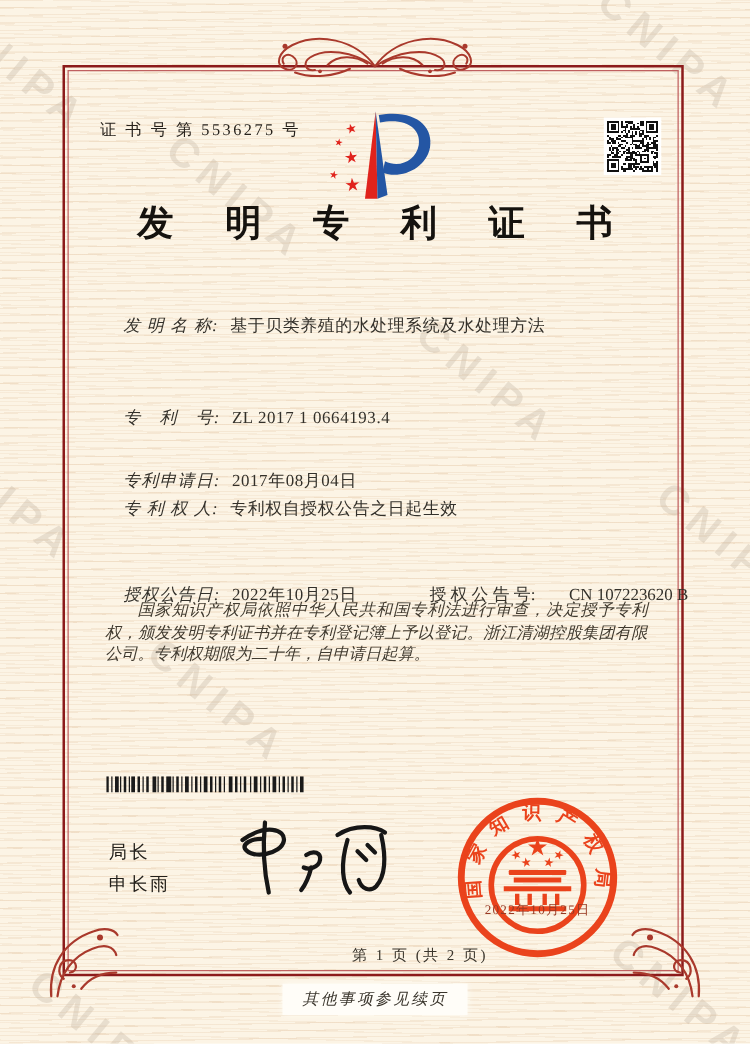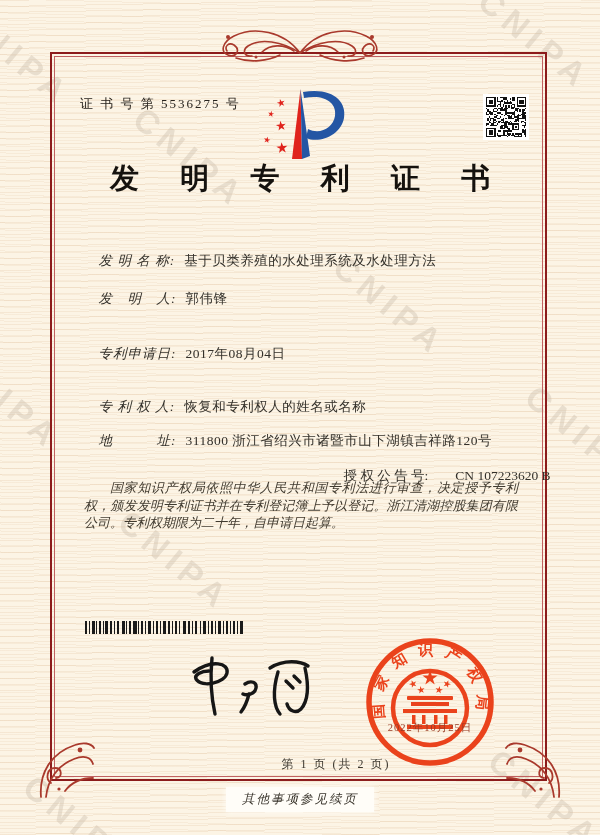--- a/index.html
+++ b/index.html
@@ -135,31 +135,31 @@
     <path fill="#fff" d="M20 20h3v3h-3z"></path>
     <path fill="#111" d="M21 21h1v1h-1z"></path>
     <path class="qr-cells" fill="#111" d="M8 0h1v1h-1zM10 0h1v1h-1zM11 0h1v1h-1zM12 0h1v1h-1zM13 0h1v1h-1zM14 0h1v1h-1zM19 0h1v1h-1zM20 0h1v1h-1zM8 1h1v1h-1zM12 1h1v1h-1zM13 1h1v1h-1zM14 1h1v1h-1zM17 1h1v1h-1zM19 1h1v1h-1zM20 1h1v1h-1zM8 2h1v1h-1zM11 2h1v1h-1zM15 2h1v1h-1zM19 2h1v1h-1zM20 2h1v1h-1zM8 3h1v1h-1zM9 3h1v1h-1zM10 3h1v1h-1zM11 3h1v1h-1zM13 3h1v1h-1zM15 3h1v1h-1zM17 3h1v1h-1zM10 4h1v1h-1zM13 4h1v1h-1zM14 4h1v1h-1zM15 4h1v1h-1zM16 4h1v1h-1zM17 4h1v1h-1zM18 4h1v1h-1zM9 5h1v1h-1zM10 5h1v1h-1zM12 5h1v1h-1zM19 5h1v1h-1zM20 5h1v1h-1zM8 6h1v1h-1zM10 6h1v1h-1zM12 6h1v1h-1zM14 6h1v1h-1zM16 6h1v1h-1zM18 6h1v1h-1zM20 6h1v1h-1zM11 7h1v1h-1zM14 7h1v1h-1zM16 7h1v1h-1zM18 7h1v1h-1zM19 7h1v1h-1zM20 7h1v1h-1zM0 8h1v1h-1zM6 8h1v1h-1zM7 8h1v1h-1zM9 8h1v1h-1zM10 8h1v1h-1zM11 8h1v1h-1zM13 8h1v1h-1zM14 8h1v1h-1zM15 8h1v1h-1zM18 8h1v1h-1zM19 8h1v1h-1zM21 8h1v1h-1zM22 8h1v1h-1zM23 8h1v1h-1zM28 8h1v1h-1zM1 9h1v1h-1zM5 9h1v1h-1zM8 9h1v1h-1zM10 9h1v1h-1zM11 9h1v1h-1zM12 9h1v1h-1zM13 9h1v1h-1zM14 9h1v1h-1zM21 9h1v1h-1zM22 9h1v1h-1zM24 9h1v1h-1zM26 9h1v1h-1zM27 9h1v1h-1zM1 10h1v1h-1zM2 10h1v1h-1zM3 10h1v1h-1zM5 10h1v1h-1zM6 10h1v1h-1zM7 10h1v1h-1zM14 10h1v1h-1zM20 10h1v1h-1zM22 10h1v1h-1zM24 10h1v1h-1zM26 10h1v1h-1zM0 11h1v1h-1zM2 11h1v1h-1zM3 11h1v1h-1zM4 11h1v1h-1zM8 11h1v1h-1zM9 11h1v1h-1zM10 11h1v1h-1zM14 11h1v1h-1zM15 11h1v1h-1zM16 11h1v1h-1zM17 11h1v1h-1zM18 11h1v1h-1zM19 11h1v1h-1zM20 11h1v1h-1zM26 11h1v1h-1zM27 11h1v1h-1zM28 11h1v1h-1zM0 12h1v1h-1zM1 12h1v1h-1zM3 12h1v1h-1zM4 12h1v1h-1zM6 12h1v1h-1zM11 12h1v1h-1zM14 12h1v1h-1zM19 12h1v1h-1zM20 12h1v1h-1zM23 12h1v1h-1zM25 12h1v1h-1zM26 12h1v1h-1zM27 12h1v1h-1zM7 13h1v1h-1zM8 13h1v1h-1zM13 13h1v1h-1zM15 13h1v1h-1zM16 13h1v1h-1zM18 13h1v1h-1zM20 13h1v1h-1zM22 13h1v1h-1zM23 13h1v1h-1zM24 13h1v1h-1zM26 13h1v1h-1zM27 13h1v1h-1zM28 13h1v1h-1zM2 14h1v1h-1zM6 14h1v1h-1zM7 14h1v1h-1zM10 14h1v1h-1zM16 14h1v1h-1zM17 14h1v1h-1zM18 14h1v1h-1zM20 14h1v1h-1zM21 14h1v1h-1zM22 14h1v1h-1zM23 14h1v1h-1zM26 14h1v1h-1zM27 14h1v1h-1zM28 14h1v1h-1zM1 15h1v1h-1zM3 15h1v1h-1zM4 15h1v1h-1zM5 15h1v1h-1zM8 15h1v1h-1zM9 15h1v1h-1zM12 15h1v1h-1zM14 15h1v1h-1zM16 15h1v1h-1zM17 15h1v1h-1zM18 15h1v1h-1zM19 15h1v1h-1zM22 15h1v1h-1zM23 15h1v1h-1zM24 15h1v1h-1zM25 15h1v1h-1zM26 15h1v1h-1zM27 15h1v1h-1zM28 15h1v1h-1zM1 16h1v1h-1zM3 16h1v1h-1zM5 16h1v1h-1zM6 16h1v1h-1zM11 16h1v1h-1zM12 16h1v1h-1zM21 16h1v1h-1zM22 16h1v1h-1zM23 16h1v1h-1zM28 16h1v1h-1zM2 17h1v1h-1zM5 17h1v1h-1zM7 17h1v1h-1zM9 17h1v1h-1zM10 17h1v1h-1zM12 17h1v1h-1zM14 17h1v1h-1zM15 17h1v1h-1zM17 17h1v1h-1zM20 17h1v1h-1zM21 17h1v1h-1zM23 17h1v1h-1zM25 17h1v1h-1zM26 17h1v1h-1zM2 18h1v1h-1zM3 18h1v1h-1zM5 18h1v1h-1zM6 18h1v1h-1zM9 18h1v1h-1zM11 18h1v1h-1zM12 18h1v1h-1zM13 18h1v1h-1zM14 18h1v1h-1zM15 18h1v1h-1zM16 18h1v1h-1zM18 18h1v1h-1zM25 18h1v1h-1zM27 18h1v1h-1zM28 18h1v1h-1zM0 19h1v1h-1zM1 19h1v1h-1zM4 19h1v1h-1zM5 19h1v1h-1zM8 19h1v1h-1zM13 19h1v1h-1zM14 19h1v1h-1zM16 19h1v1h-1zM17 19h1v1h-1zM18 19h1v1h-1zM28 19h1v1h-1zM0 20h1v1h-1zM3 20h1v1h-1zM4 20h1v1h-1zM5 20h1v1h-1zM6 20h1v1h-1zM7 20h1v1h-1zM11 20h1v1h-1zM12 20h1v1h-1zM13 20h1v1h-1zM14 20h1v1h-1zM26 20h1v1h-1zM27 20h1v1h-1zM28 20h1v1h-1zM10 21h1v1h-1zM11 21h1v1h-1zM13 21h1v1h-1zM14 21h1v1h-1zM15 21h1v1h-1zM27 21h1v1h-1zM10 22h1v1h-1zM11 22h1v1h-1zM12 22h1v1h-1zM13 22h1v1h-1zM15 22h1v1h-1zM16 22h1v1h-1zM16 23h1v1h-1zM26 23h1v1h-1zM28 23h1v1h-1zM9 24h1v1h-1zM10 24h1v1h-1zM12 24h1v1h-1zM13 24h1v1h-1zM14 24h1v1h-1zM15 24h1v1h-1zM16 24h1v1h-1zM17 24h1v1h-1zM18 24h1v1h-1zM26 24h1v1h-1zM27 24h1v1h-1zM28 24h1v1h-1zM12 25h1v1h-1zM13 25h1v1h-1zM15 25h1v1h-1zM26 25h1v1h-1zM27 25h1v1h-1zM28 25h1v1h-1zM8 26h1v1h-1zM12 26h1v1h-1zM13 26h1v1h-1zM15 26h1v1h-1zM16 26h1v1h-1zM17 26h1v1h-1zM19 26h1v1h-1zM21 26h1v1h-1zM22 26h1v1h-1zM23 26h1v1h-1zM24 26h1v1h-1zM25 26h1v1h-1zM27 26h1v1h-1zM28 26h1v1h-1zM8 27h1v1h-1zM9 27h1v1h-1zM10 27h1v1h-1zM11 27h1v1h-1zM12 27h1v1h-1zM13 27h1v1h-1zM14 27h1v1h-1zM16 27h1v1h-1zM18 27h1v1h-1zM19 27h1v1h-1zM20 27h1v1h-1zM23 27h1v1h-1zM25 27h1v1h-1zM28 27h1v1h-1zM9 28h1v1h-1zM10 28h1v1h-1zM15 28h1v1h-1zM20 28h1v1h-1zM21 28h1v1h-1zM22 28h1v1h-1zM23 28h1v1h-1zM24 28h1v1h-1zM25 28h1v1h-1zM28 28h1v1h-1z"></path>
   </svg>
 
   <div class="title">发 明 专 利 证 书</div>
 
   <div class="row" style="top:236px">
     <span class="lbl">发 明 名 称:</span><span class="val">基于贝类养殖的水处理系统及水处理方法</span>
   </div>
-  <div class="row" style="top:274px">
-    <span class="lbl">发　明　人:</span><span class="val">郭伟锋</span>
-  </div>
-  <div class="row" style="top:329px">
+  <div class="row" style="top:309px">
+    <span class="lbl">专　利　号:</span><span class="val">ZL 2017 1 0664193.4</span>
+  </div>
+  <div class="row" style="top:360px">
     <span class="lbl">专利申请日:</span><span class="val">2017年08月04日</span>
   </div>
   <div class="row" style="top:382px">
-    <span class="lbl">专 利 权 人:</span><span class="val">恢复和专利权人的姓名或名称</span>
-  </div>
-  <div class="row" style="top:416px">
-    <span class="lbl">地　　　址:</span><span class="val">311800 浙江省绍兴市诸暨市山下湖镇吉祥路120号</span>
+    <span class="lbl">专 利 权 人:</span><span class="val">专利权自授权公告之日起生效</span>
+  </div>
+  <div class="row" style="top:451px">
+    <span class="lbl">授权公告日:</span><span class="val">2022年10月25日</span>
   </div>
   <div class="grant2" style="top:451px">
     <span class="lbl">授 权 公 告 号:</span><span class="val" style="margin-left:27px">CN 107223620 B</span>
   </div>
 
   <div class="paras">
     <p>国家知识产权局依照中华人民共和国专利法进行审查，决定授予专利权，颁发发明专利证书并在专利登记簿上予以登记。浙江清湖控股集团有限公司。专利权期限为二十年，自申请日起算。</p>
   </div>
 
   <svg class="barcode" viewBox="0 0 158 13" preserveAspectRatio="none">
@@ -202,20 +202,24 @@
         <rect x="133" width="3" height="13"></rect>
       <rect x="138" width="1" height="13"></rect>
         <rect x="141" width="2" height="13"></rect>
         <rect x="145" width="1" height="13"></rect>
         <rect x="148" width="2" height="13"></rect>
       <rect x="152" width="1" height="13"></rect>
         <rect x="155" width="3" height="13"></rect>
     </g>
   </svg>
 
+  <div class="director">
+    <div>局长</div>
+    <div>申长雨</div>
+  </div>
 
   <svg class="sig" viewBox="0 0 145 78">
     <g stroke="#161616" stroke-width="3.4" fill="none" stroke-linecap="round" stroke-linejoin="round">
       <path d="M34 8 C32 28 33 46 37 64"></path>
       <path d="M16 22 C34 9 51 13 49 23 C47 33 24 38 18 29 C16 25 23 21 31 21"></path>
       <path d="M67 34 C73 30 79 32 78 38 C77 44 69 46 65 44"></path>
       <path d="M71 44 C69 52 67 57 63 62"></path>
       <path d="M92 18 C106 9 123 11 130 16"></path>
       <path d="M100 22 C94 42 96 57 102 64"></path>
       <path d="M127 18 C131 36 130 51 123 59 C118 64 111 61 109 54"></path>

